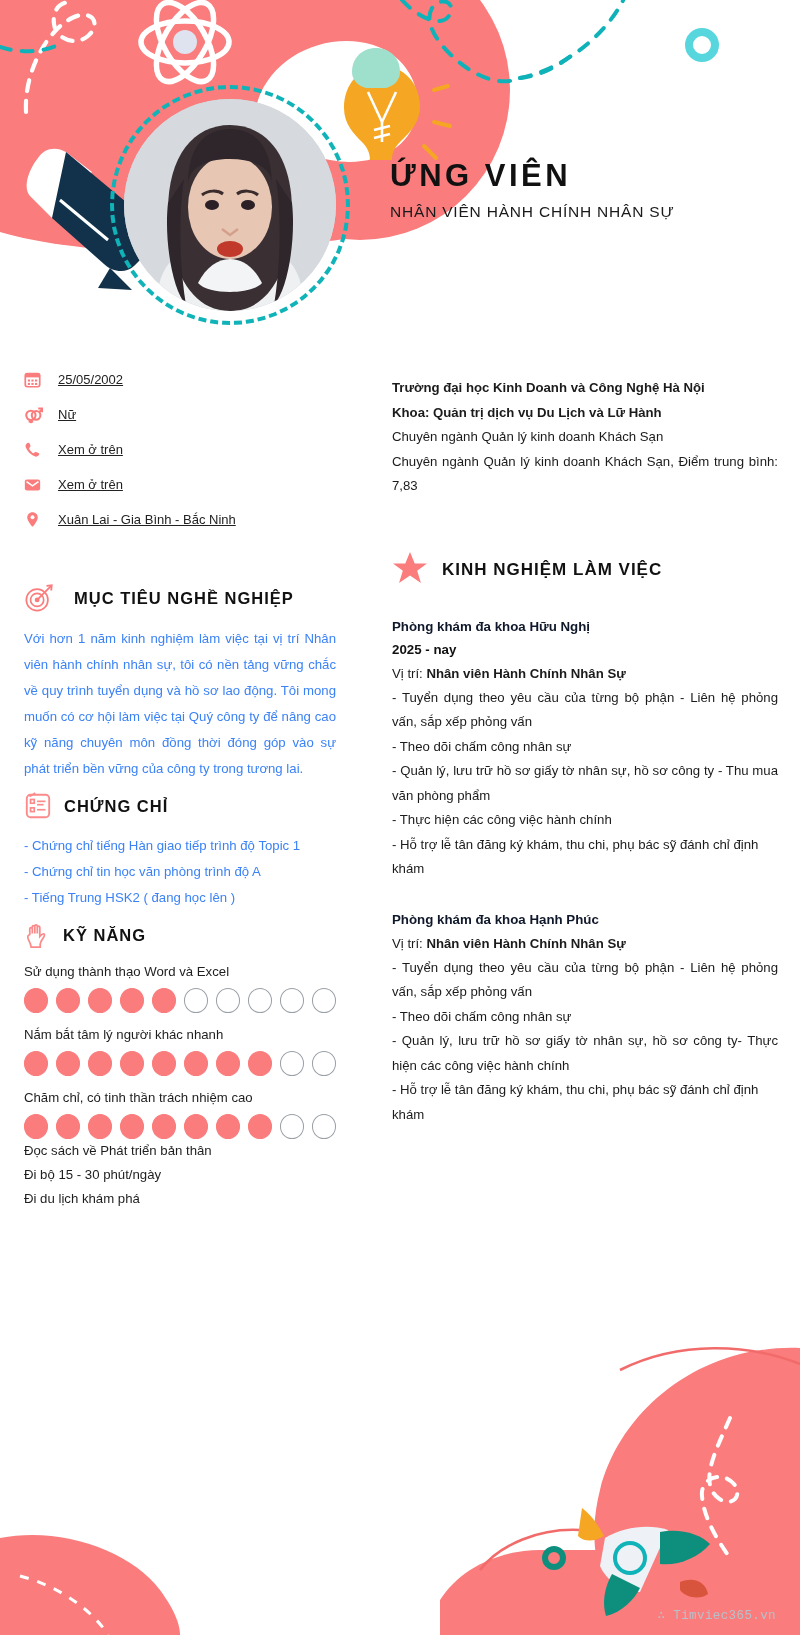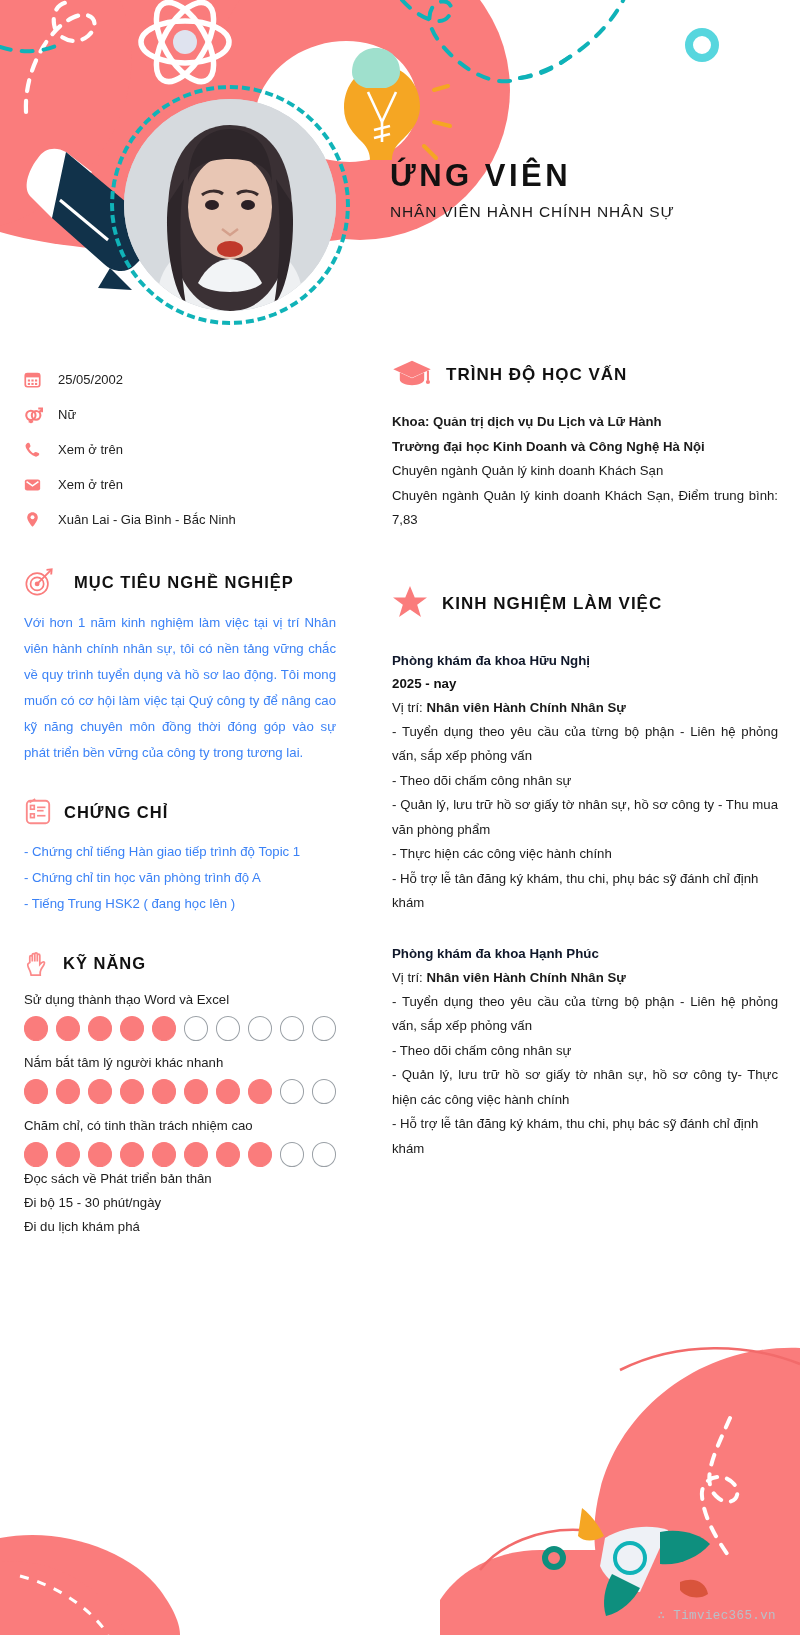--- a/index.html
+++ b/index.html
@@ -31,26 +31,26 @@
   
   .name-block { position:absolute; left:390px; top:158px; }
   .cand-name { font-size:31px; font-weight:bold; letter-spacing:3.5px; color:#111; }
   .cand-role { font-size:15.5px; letter-spacing:.8px; color:#1a1a1a; margin-top:9px; }
 
   
   .left-col { position:absolute; left:24px; top:362px; width:312px; }
   .right-col { position:absolute; left:392px; top:358px; width:386px; }
 
   
-  .contact-row { display:flex; align-items:center; height:35px; }
+  .contact-row { display:flex; align-items:center; height:35px;text-decoration:underline; }
   .contact-ico { width:34px; flex:0 0 34px; display:flex; align-items:center; }
   .contact-txt { font-size:13px; color:#222; }
 
   
-  .sec-head { display:flex; align-items:center; gap:12px; margin-top:32px; margin-bottom:13px; }
+  .sec-head { display:flex; align-items:center; gap:12px; margin-top:10px; margin-bottom:13px; }
   .sec-head .ico { flex:0 0 auto; display:flex; align-items:center; justify-content:center; }
   .sec-title { font-size:16.5px; font-weight:bold; letter-spacing:1px; color:#111; }
   .sec-title.r { font-size:17px; }
 
   .body-txt { font-size:13.2px; line-height:26px; color:#3b82f6; }
   .body-txt.just { text-align:justify; }
 
   .skill-label { font-size:13.2px; color:#1e1e1e; margin:14px 0 9px; }
   .dots { display:flex; gap:7.6px; }
   .dot { width:25px; height:25px; border-radius:50%; border:1.4px solid #9aa0a6; }
@@ -214,21 +214,21 @@
         <span class="contact-ico">
           <svg width="17" height="17" viewBox="0 0 20 20">
               <path d="M10,1.5 C13.6,1.5 16.2,4.2 16.2,7.6 C16.2,12 10,18.6 10,18.6 C10,18.6 3.8,12 3.8,7.6 C3.8,4.2 6.4,1.5 10,1.5 Z" fill="#fa7c7c"></path>
               <circle cx="10" cy="7.4" r="2.3" fill="#ffffff"></circle>
             </svg>
         </span>
         <span class="contact-txt">Xuân Lai - Gia Bình - Bắc Ninh</span>
       </div>
     </div>
 
-    <div class="sec-head" style="margin-top:30px;gap:20px;">
+    <div class="sec-head" style="margin-top:46px;gap:20px;">
       <span class="ico">
         <svg width="30" height="30" viewBox="0 0 32 32">
             <circle cx="14" cy="18" r="11.5" fill="none" stroke="#fa7c7c" stroke-width="1.8"></circle>
             <circle cx="14" cy="18" r="7" fill="none" stroke="#fa7c7c" stroke-width="1.8"></circle>
             <circle cx="14" cy="18" r="2.6" fill="#fa7c7c"></circle>
             <path d="M14,18 L29,3" stroke="#fa7c7c" stroke-width="2"></path>
             <path d="M24,3 L29.5,2.5 L29,8" fill="none" stroke="#fa7c7c" stroke-width="2"></path>
           </svg>
       </span>
       <span class="sec-title">MỤC TIÊU NGHỀ NGHIỆP</span>
@@ -308,34 +308,23 @@
         </div>
     </div>
 
     <div class="hobby-line">Đọc sách về Phát triển bản thân</div>
     <div class="hobby-line">Đi bộ 15 - 30 phút/ngày</div>
     <div class="hobby-line">Đi du lịch khám phá</div>
   </div>
 
   <div class="right-col">
 
-    <div class="r-head">
-      <span>
-        <svg width="40" height="30" viewBox="0 0 42 32">
-            <path d="M21,3 L41,12 L21,21 L1,12 Z" fill="#fa7c7c"></path>
-            <path d="M8,15.5 L8,23 C8,26.6 14,29 21,29 C28,29 34,26.6 34,23 L34,15.5 L21,21.5 Z" fill="#fa7c7c"></path>
-            <path d="M38,13.5 L38,24" stroke="#fa7c7c" stroke-width="2.2"></path>
-            <circle cx="38" cy="25.6" r="2.2" fill="#fa7c7c"></circle>
-          </svg>
-      </span>
-      <span class="sec-title r">TRÌNH ĐỘ HỌC VẤN</span>
-    </div>
     <div class="edu-body">
+      <div class="r-line b">Trường đại học Kinh Doanh và Công Nghệ Hà Nội</div>
       <div class="r-line b">Khoa: Quản trị dịch vụ Du Lịch và Lữ Hành</div>
-      <div class="r-line b">Trường đại học Kinh Doanh và Công Nghệ Hà Nội</div>
       <div class="r-line">Chuyên ngành Quản lý kinh doanh Khách Sạn</div>
       <div class="r-line just">Chuyên ngành Quản lý kinh doanh Khách Sạn, Điểm trung bình: 7,83</div>
     </div>
 
     <div class="r-head" style="margin-top:52px;">
       <span>
         <svg width="36" height="34" viewBox="0 0 38 36">
             <path d="M19,1 L24,13.2 L37,13.2 L26.6,21 L30.6,34 L19,26 L7.4,34 L11.4,21 L1,13.2 L14,13.2 Z" fill="#fa7c7c"></path>
           </svg>
       </span>

